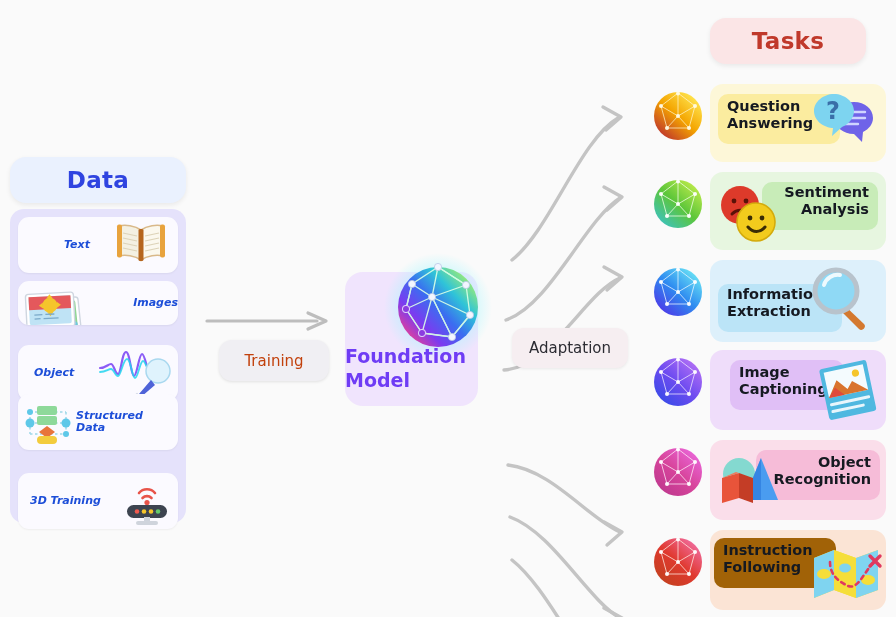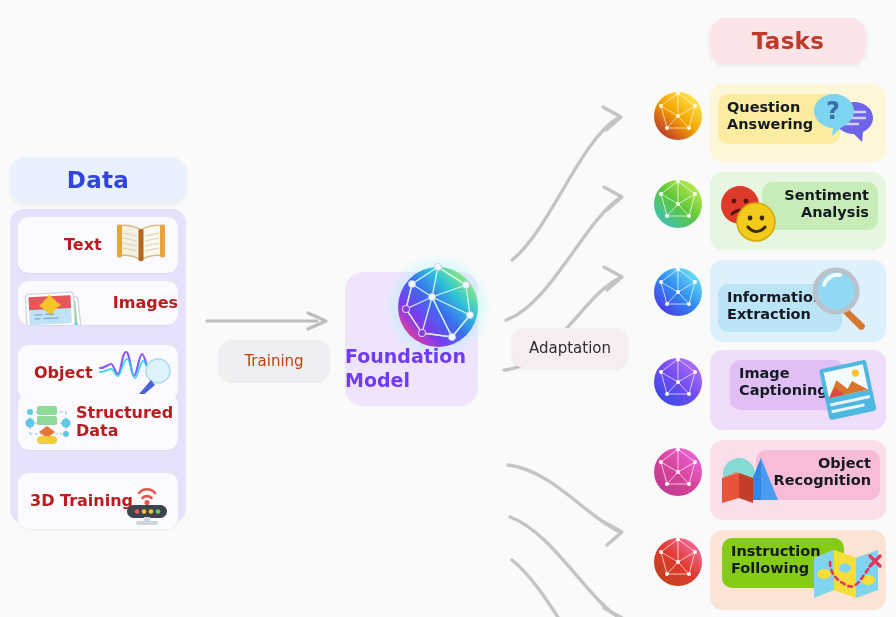--- a/index.html
+++ b/index.html
@@ -36,22 +36,23 @@
     background:#e5e2fb;border-radius:14px;
   }
   .data-item{
     position:absolute;left:8px;width:160px;
     background:#fbfaff;border-radius:11px;
     box-shadow:0 1px 2px rgba(0,0,0,.05);
     display:flex;align-items:center;
     overflow:hidden;
   }
   .data-label{
-    font-size:16px;font-weight:bold;color:#b91c1c;line-height:1.12;
+    font-size:11px;font-weight:bold;color:#1d4ed8;line-height:1.12;
     white-space:pre-line;
+    font-style:italic;
   }
   .data-ico{flex:0 0 auto;display:block;}
 
   #d0{top:8px;height:56px; justify-content:flex-start;}
   #d0 .data-label{margin-left:46px;}
   #d0 .data-ico{position:absolute;right:6px;top:-6px;}
 
   #d1{top:72px;height:44px;justify-content:flex-end;}
   #d1 .data-ico{position:absolute;left:-4px;top:2px;}
   #d1 .data-label{margin-left:84px;}
@@ -102,22 +103,22 @@
 
   
   .task-card{
     position:absolute;left:710px;width:176px;
     border-radius:13px;
     overflow:hidden;
   }
   .task-pill{
     position:absolute;
     border-radius:10px;
-    display:flex;align-items:flex-start;
-    padding:5px 9px;
+    display:flex;align-items:flex-end;
+    padding:12px 9px;
     box-sizing:border-box;
   }
   .task-label{
     font-size:14.5px;font-weight:bold;color:#151921;line-height:1.16;
     white-space:pre-line;
   }
   .task-ico{position:absolute;}
   .ta-right .task-label{text-align:right;width:100%;}
 
   svg{display:block;overflow:visible;}
@@ -568,21 +569,21 @@
         <path d="M49 10 L66 52 L32 52 Z" fill="#4a9cf0"></path>
         <path d="M49 10 L49 52 L32 52 Z" fill="#2f7fe0" opacity=".8"></path>
         <path d="M10 30 L27 25 L27 50 L10 55 Z" fill="#e8543a"></path>
         <path d="M27 25 L41 30 L41 55 L27 50 Z" fill="#c43d26"></path>
         <path d="M10 30 L24 24 L41 30 L27 25 Z" fill="#f07a5e"></path>
       </svg>
     </span>
   </div>
 
   <div class="task-card" style="top:530px;height:80px;background:#fbe4d5">
-    <div class="task-pill" style="left:12px;top:8px;width:122px;height:50px;background:#84cc16">
+    <div class="task-pill" style="left:4px;top:8px;width:122px;height:50px;background:#a16207">
       <span class="task-label">Instruction
 Following</span>
     </div>
     <span class="task-ico" style="right:0px;top:12px">
       <svg width="78" height="62" viewBox="0 0 78 62">
         <path d="M6 16 L26 8 L48 16 L70 8 L70 48 L48 56 L26 48 L6 56 Z" fill="#f5de3a"></path>
         <path d="M6 16 L26 8 L26 48 L6 56 Z" fill="#7fd4f0"></path>
         <path d="M48 16 L70 8 L70 48 L48 56 Z" fill="#7fd4f0"></path>
         <path d="M26 8 L48 16 L48 56 L26 48 Z" fill="#f5de3a"></path>
         <ellipse cx="16" cy="32" rx="7" ry="5" fill="#f5de3a"></ellipse>

